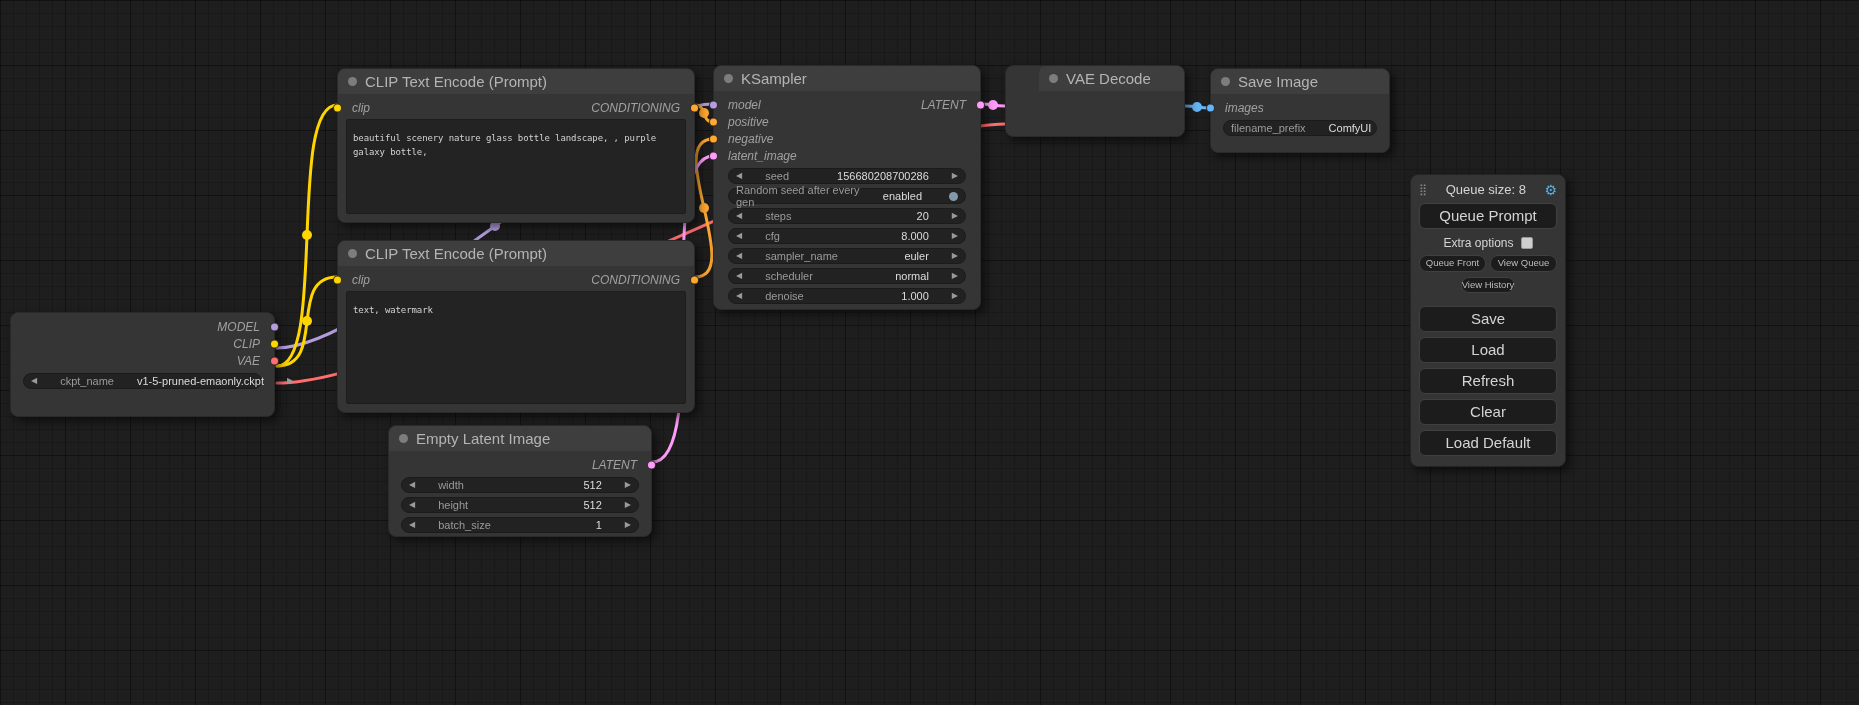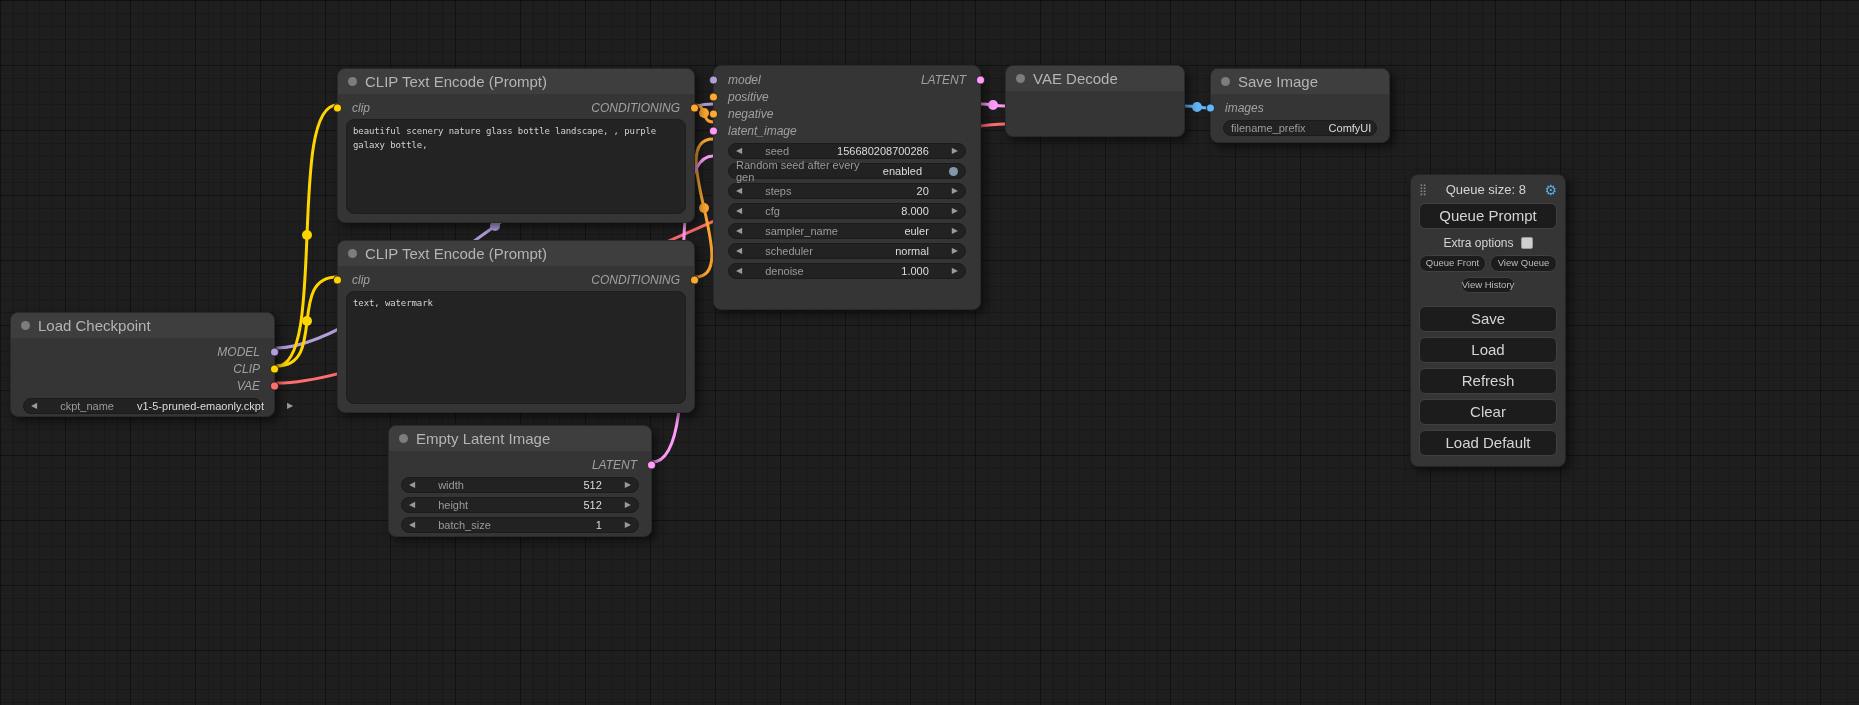--- a/index.html
+++ b/index.html
@@ -38,23 +38,23 @@
 
   .widget{height:16px;margin:4px 14px 0;background:#222;border:1px solid #1b1b1b;
     border-radius:9px;display:flex;align-items:center;padding:0 7px;gap:23px;
     font-size:11px;color:#9a9a9a;box-sizing:border-box;}
   .widget .value{margin-left:auto;color:#dcdcdc;white-space:nowrap;}
   .widget .arrow{font-size:8px;color:#9a9a9a;line-height:1;flex:0 0 auto;}
   .toggle-dot{width:9px;height:9px;border-radius:50%;background:#8498ab;
     margin-left:4px;flex:0 0 auto;}
 
   .prompt{position:absolute;left:8px;right:8px;bottom:8px;top:50px;background:#232323;
-    border:1px solid #1d1d1d;border-radius:8px;color:#d2d2d2;
+    border:1px solid #1d1d1d;border-radius:2px;color:#d2d2d2;
     font-family:"DejaVu Sans Mono",monospace;font-size:9px;letter-spacing:-0.1px;
-    line-height:1.5;padding:5px 6px;white-space:pre-wrap;overflow:hidden;box-sizing:border-box;}
+    line-height:1.5;padding:12px 6px;white-space:pre-wrap;overflow:hidden;box-sizing:border-box;}
 
   .menu{position:absolute;left:1410px;top:174px;width:156px;z-index:3;background:#353535;
     border:1px solid #242424;border-radius:8px;box-shadow:4px 4px 10px rgba(0,0,0,.55);
     padding:6px 8px 10px;box-sizing:border-box;color:#cfcfcf;}
   .menu-header{display:flex;align-items:center;height:17px;}
   .drag{color:#8a8a8a;font-size:11px;cursor:move;}
   .qsize{flex:1;text-align:center;font-size:13px;color:#d4d4d4;}
   .gear{color:#58aee4;font-size:14px;cursor:pointer;}
   .btn{display:block;width:100%;background:#1c1c1c;border:1px solid #404040;color:#d4d4d4;
     border-radius:6px;font-size:15px;line-height:1;padding:4px 0 5px;margin-top:5px;
@@ -88,24 +88,20 @@
     <circle class="d-clip" cx="307" cy="321" r="5"></circle>
     <circle class="d-vae" cx="641" cy="253" r="5"></circle>
     <circle class="d-cond" cx="704" cy="113" r="5"></circle>
     <circle class="d-cond" cx="704" cy="208" r="5"></circle>
     <circle class="d-latent" cx="682" cy="309" r="5"></circle>
     <circle class="d-latent" cx="993" cy="105" r="5"></circle>
     <circle class="d-image" cx="1197" cy="107" r="5"></circle>
   </svg>
 
   <div class="node" style="left:10px;top:312px;width:265px;height:105px;">
-    <div class="node-title">
-      <span class="tdot"></span>
-      <span>Load Checkpoint</span>
-    </div>
     <div class="rows">
       <div class="row">
         <span class="right">MODEL</span>
         <span class="port out c-model"></span>
       </div>
       <div class="row">
         <span class="right">CLIP</span>
         <span class="port out c-clip"></span>
       </div>
       <div class="row">
@@ -178,20 +174,24 @@
     </div>
     <div class="widget" style="margin-left:12px;margin-right:12px;">
       <span class="arrow">◀</span>
       <span>batch_size</span>
       <span class="value">1</span>
       <span class="arrow">▶</span>
     </div>
   </div>
 
   <div class="node" style="left:713px;top:65px;width:268px;height:245px;">
+    <div class="node-title">
+      <span class="tdot"></span>
+      <span>KSampler</span>
+    </div>
     <div class="rows">
       <div class="row">
         <span class="port in c-model"></span>
         <span>model</span>
         <span class="right">LATENT</span>
         <span class="port out c-latent"></span>
       </div>
       <div class="row">
         <span class="port in c-cond"></span>
         <span>positive</span>
@@ -241,28 +241,28 @@
       <span class="arrow">▶</span>
     </div>
     <div class="widget">
       <span class="arrow">◀</span>
       <span>denoise</span>
       <span class="value">1.000</span>
       <span class="arrow">▶</span>
     </div>
   </div>
 
-  <div class="node" style="left:1005px;top:65px;width:180px;height:72px;">
+  <div class="node" style="left:1005px;top:65px;width:180px;height:72px;padding-left:33px;">
     <div class="node-title">
       <span class="tdot"></span>
       <span>VAE Decode</span>
     </div>
   </div>
 
-  <div class="node" style="left:1210px;top:68px;width:180px;height:75px;">
+  <div class="node" style="left:1210px;top:68px;width:180px;height:85px;">
     <div class="node-title">
       <span class="tdot"></span>
       <span>Save Image</span>
     </div>
     <div class="rows">
       <div class="row">
         <span class="port in c-image"></span>
         <span>images</span>
       </div>
     </div>

